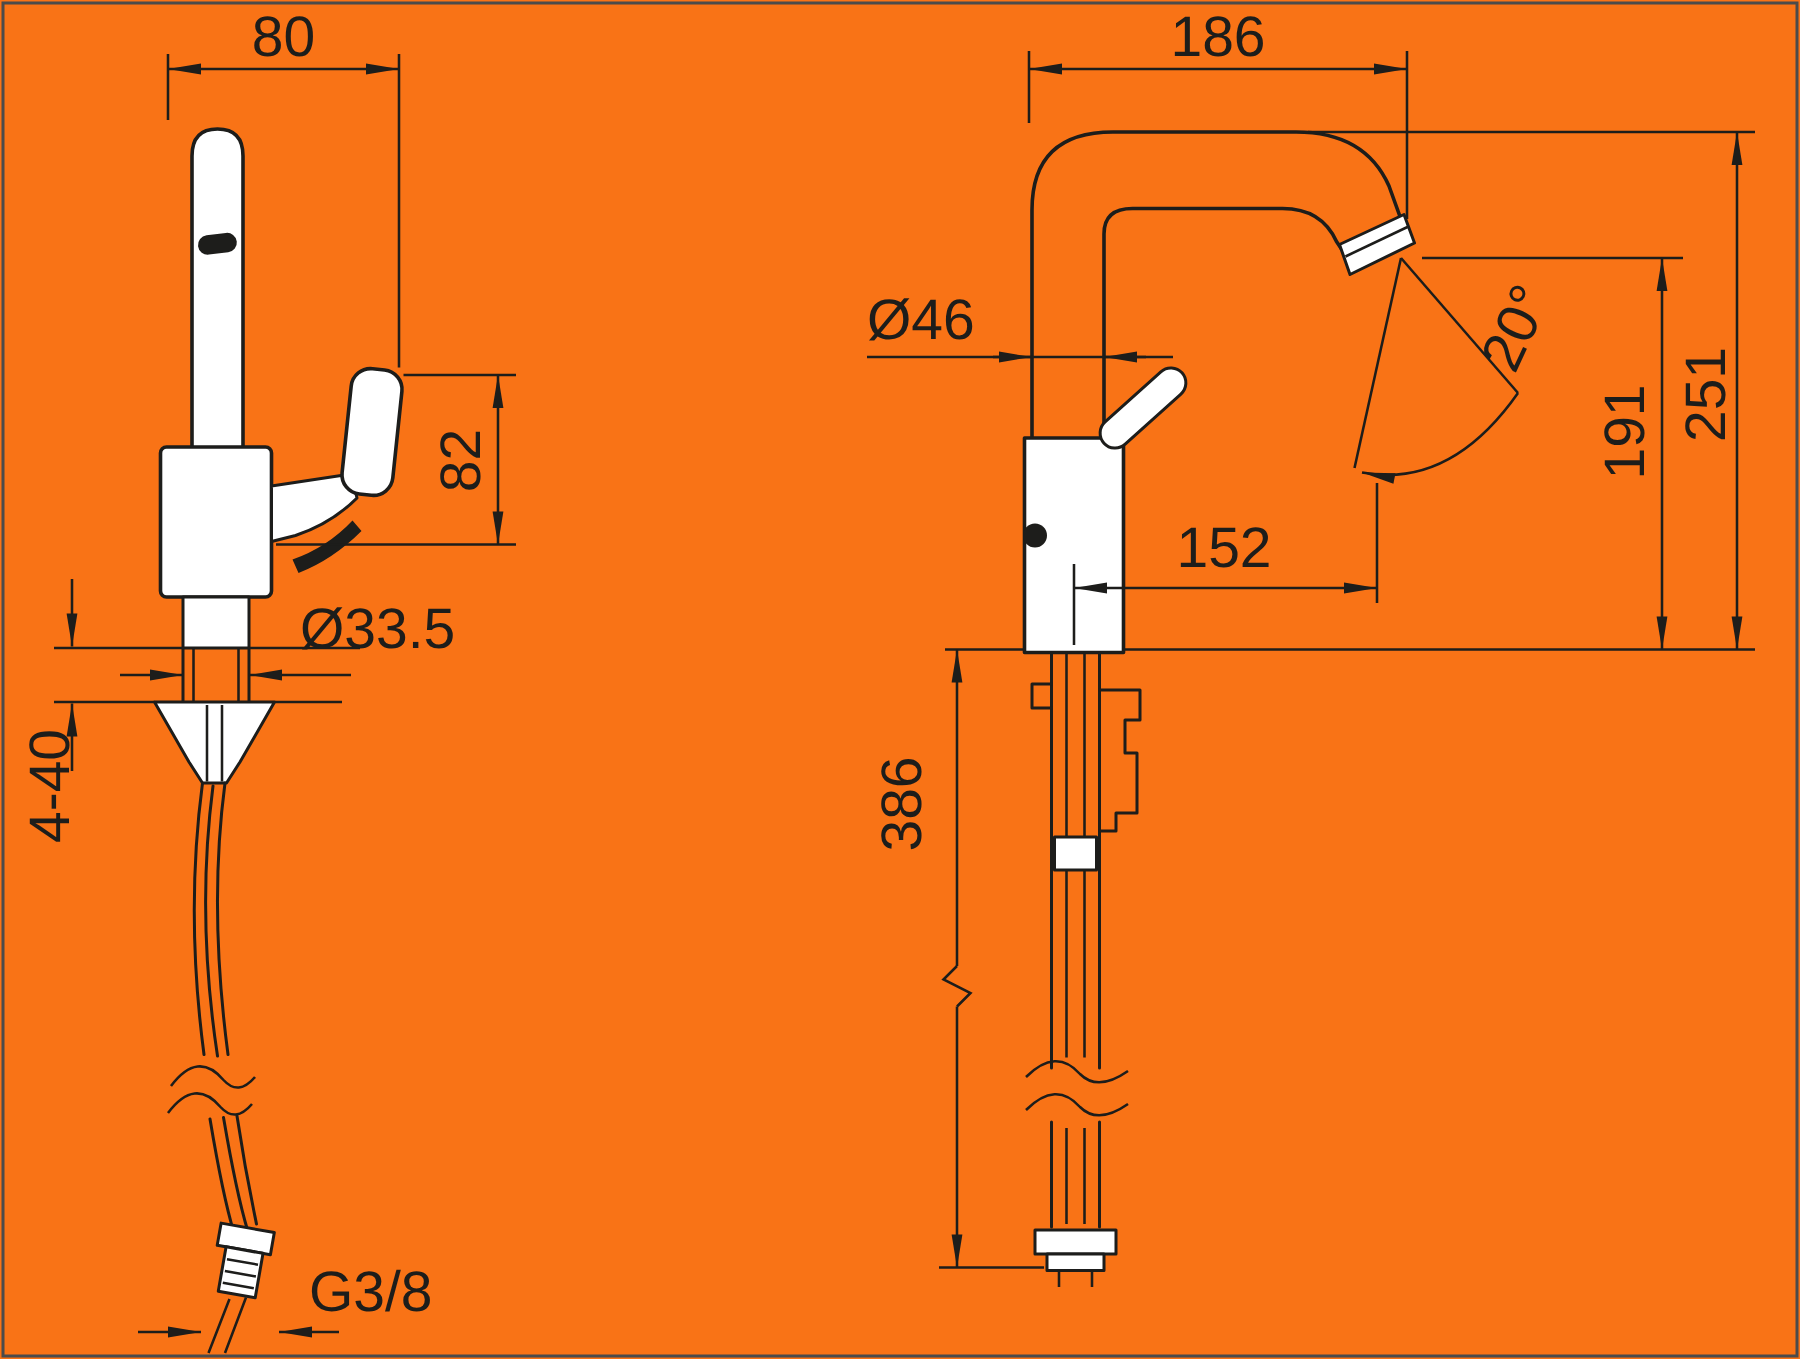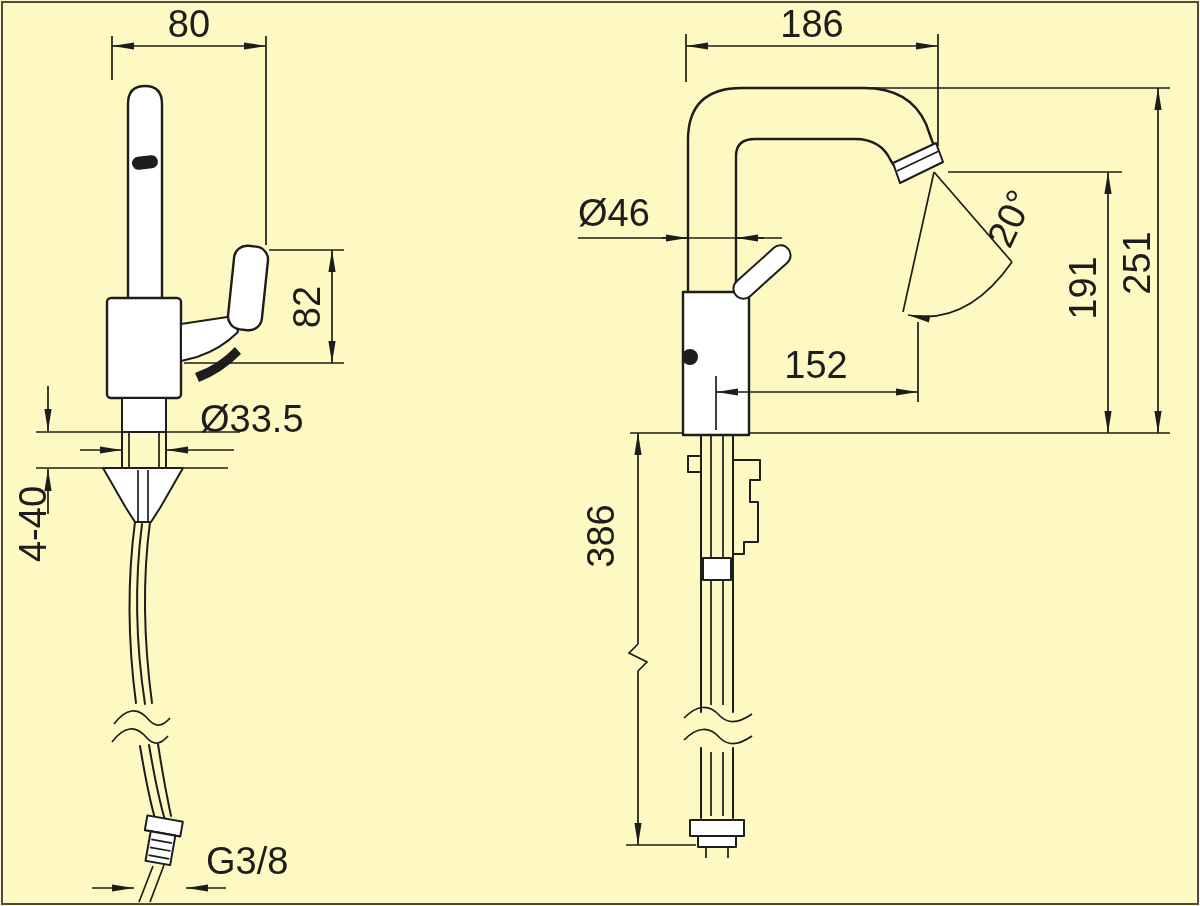--- a/index.html
+++ b/index.html
@@ -1,16 +1,16 @@
 <!DOCTYPE html>
 <html><head>
 <meta charset="utf-8">
 <style>
   html,body{margin:0;padding:0;background:#ffffff;}
-  .canvas{width:1200px;height:906px;position:relative;background:#fef9c3;overflow:hidden;}
+  .canvas{width:1200px;height:906px;position:relative;background:#f97316;overflow:hidden;}
   svg{display:block;}
   svg text{font-family:"Liberation Sans","DejaVu Sans",sans-serif;font-size:38px;fill:#1d1d1b;}
   .ol{stroke:#1d1d1b;stroke-width:2.4;fill:none;stroke-linejoin:round;stroke-linecap:round;}
   .o2{stroke:#1d1d1b;stroke-width:2;fill:none;stroke-linejoin:round;stroke-linecap:round;}
   .dm{stroke:#1d1d1b;stroke-width:1.7;fill:none;stroke-linecap:butt;}
   .fw{fill:#ffffff;}
   .fd{fill:#1d1d1b;stroke:none;}
 </style>
 </head>
 <body>

